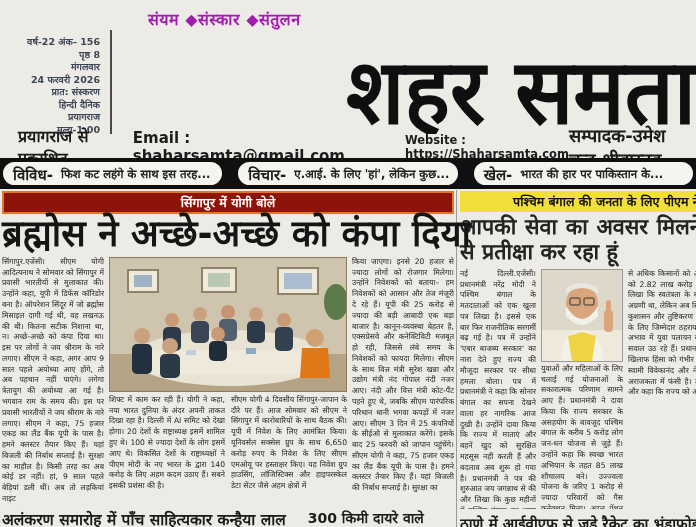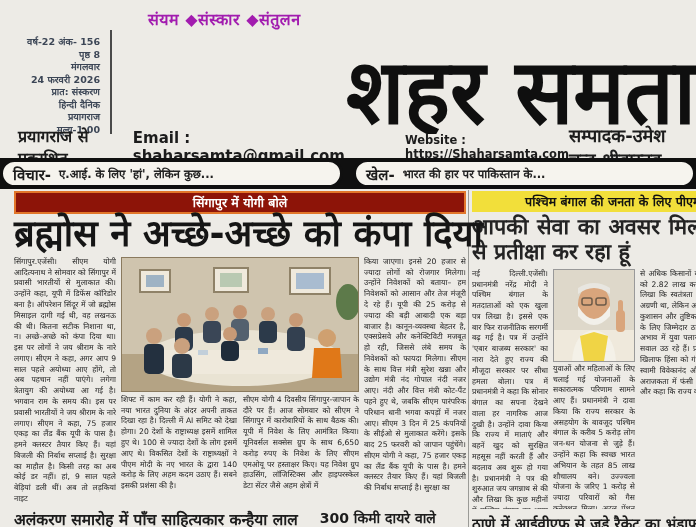--- a/index.html
+++ b/index.html
@@ -34,21 +34,21 @@
   .publine .p-ed{margin-left:auto;margin-right:8px;font-size:18px;font-weight:bold;}
 
   
   .teasers{position:absolute;top:158px;left:0;width:696px;height:31px;background:#101010;display:flex;gap:10px;padding:0;}
   .pill{flex:1;background:#f6f4ee;border:3px solid #101010;border-radius:16px;margin:1px 0;
         display:flex;align-items:center;padding:0 10px;overflow:hidden;white-space:nowrap;}
   .pill .pl{font-size:15px;font-weight:bold;margin-right:8px;}
   .pill .pt{font-size:11.5px;font-weight:bold;color:#222;}
 
   
-  .main{position:absolute;top:190px;left:12px;width:560px;height:337px;display:flex;}
+  .main{position:absolute;top:190px;left:0;width:560px;height:337px;display:flex;}
   .lblock{width:452px;padding:0 2px;}
   .rblock{flex:1;border-left:1px solid #9a9a96;padding:0 3px;}
 
   .kicker{border:2px solid #e2762a;background:#8d1408;color:#fff;
           font-size:12.5px;font-weight:bold;text-align:center;padding:1px 0;margin:1px 0 1px 0;}
   .lheadline{font-size:37px;font-weight:bold;color:#151515;text-align:center;
              white-space:nowrap;line-height:1.05;margin:1px 0 3px 0;transform:scaleX(.98);transform-origin:left;}
 
   .lbody{display:flex;gap:5px;height:248px;overflow:hidden;}
   .col{font-size:7.6px;line-height:1.42;text-align:justify;color:#222;overflow:hidden;}
@@ -100,20 +100,24 @@
   </div>
 
   <div class="publine">
     <span class="p-pub">प्रयागराज से प्रकाशित</span>
     <span class="p-email">Email : shaharsamta@gmail.com</span>
     <span class="p-web">Website : https://Shaharsamta.com</span>
     <span class="p-ed">सम्पादक-उमेश चन्द्र श्रीवास्तव</span>
   </div>
 
   <div class="teasers">
+    <div class="pill">
+      <span class="pl">विविध-</span>
+      <span class="pt">फिश कट लहंगे के साथ इस तरह...</span>
+    </div>
     <div class="pill">
       <span class="pl">विचार-</span>
       <span class="pt">ए.आई. के लिए 'हां', लेकिन कुछ...</span>
     </div>
     <div class="pill">
       <span class="pl">खेल-</span>
       <span class="pt">भारत की हार पर पाकिस्तान के...</span>
     </div>
   </div>
 

